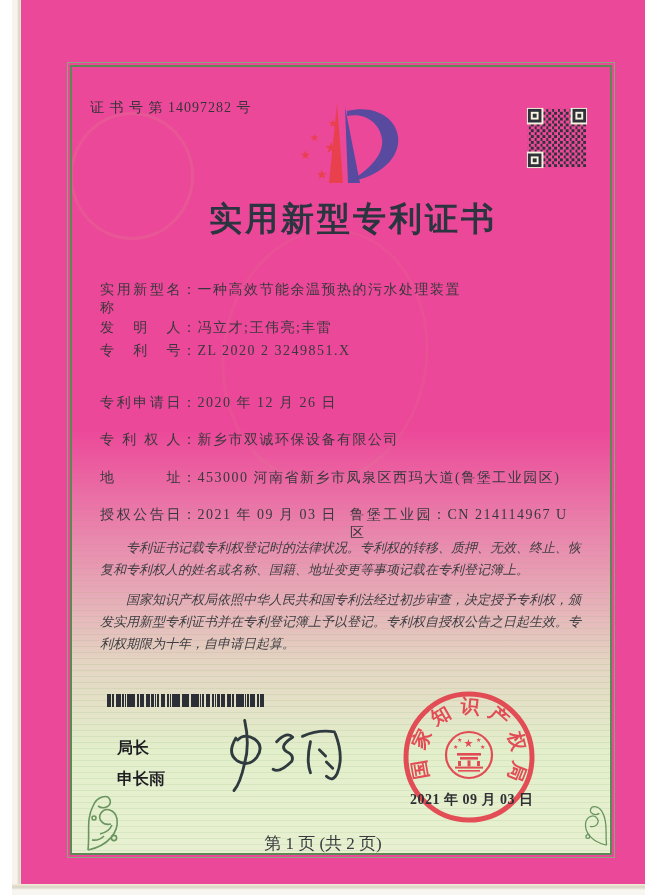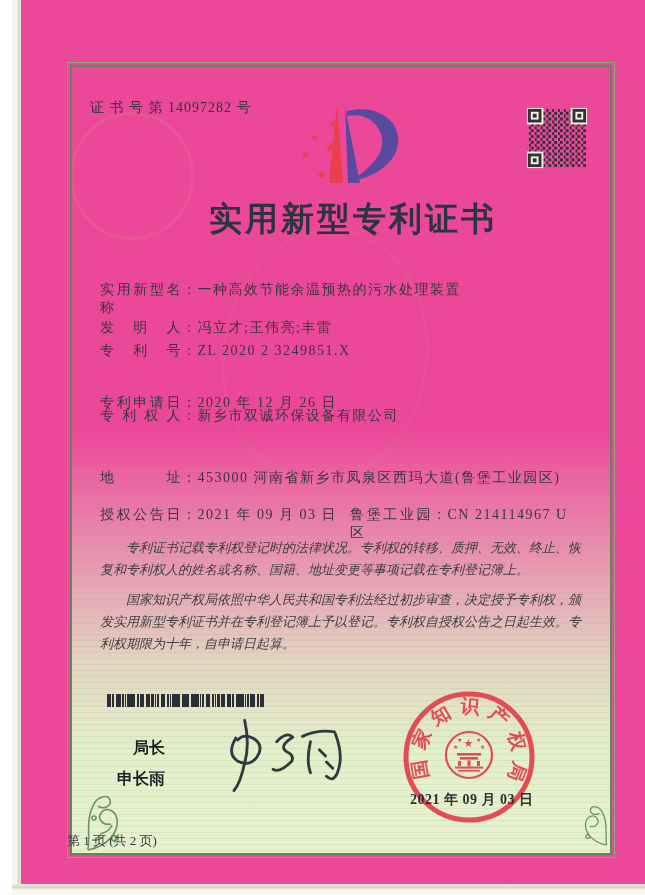--- a/index.html
+++ b/index.html
@@ -40,26 +40,26 @@
   .paras{position:absolute;left:88px;top:537px;width:490px;font-size:13px;line-height:22px;
     color:#3d3d41;font-style:italic;z-index:2;}
   .paras p{margin:0 0 8px 0;text-indent:2em;}
   .barcode{position:absolute;left:95px;top:694px;width:158px;height:13px;z-index:3;
     background-image:
       repeating-linear-gradient(90deg,#2c2f36 0 2px,transparent 2px 5px),
       repeating-linear-gradient(90deg,#2c2f36 0 1px,transparent 1px 3px),
       repeating-linear-gradient(90deg,#2c2f36 0 3px,transparent 3px 11px);}
   .signer{position:absolute;left:105px;top:738px;z-index:3;
     font-family:"Liberation Sans","DejaVu Sans",sans-serif;font-weight:600;font-size:16px;color:#1f1f23;}
-  .signer div{margin-bottom:10px;text-align:right;}
+  .signer div{margin-bottom:10px;}
   .signature{position:absolute;left:195px;top:715px;width:150px;height:80px;z-index:3;}
   .seal{position:absolute;left:382px;top:682px;width:150px;height:150px;z-index:4;opacity:.93;}
   .seal-date{position:absolute;left:398px;top:791px;font-size:14px;font-weight:600;color:#2e2e33;
     letter-spacing:.5px;z-index:5;}
-  .page-foot{position:absolute;left:55px;width:512px;top:832px;font-size:13px;
+  .page-foot{position:absolute;left:55px;width:512px;top:832px;text-align:center;font-size:17px;
     color:#3a3a3e;z-index:2;}
   .back-note{position:absolute;left:55px;width:548px;top:867px;text-align:center;font-size:13px;
     font-style:italic;color:#3a3a3e;z-index:10;}
   .flourish-bl{position:absolute;left:57px;top:768px;z-index:2;}
   .flourish-br{position:absolute;left:566px;top:786px;z-index:2;transform:scaleX(-1);}
 </style>
 </head>
 <body>
 
 <div class="scan">
@@ -122,21 +122,21 @@
   </div>
   <div class="frow" style="top:319px">
     <span class="flabel">发明人</span><span>：</span><span>冯立才;王伟亮;丰雷</span>
   </div>
   <div class="frow" style="top:342px">
     <span class="flabel">专利号</span><span>：</span><span>ZL 2020 2 3249851.X</span>
   </div>
   <div class="frow" style="top:394px">
     <span class="flabel">专利申请日</span><span>：</span><span>2020 年 12 月 26 日</span>
   </div>
-  <div class="frow" style="top:407px">
+  <div class="frow" style="top:431px">
     <span class="flabel">专利权人</span><span>：</span><span>新乡市双诚环保设备有限公司</span>
   </div>
   <div class="frow" style="top:469px">
     <span class="flabel">地址</span><span>：</span><span>453000 河南省新乡市凤泉区西玛大道(鲁堡工业园区)</span>
   </div>
   <div class="frow" style="top:506px">
     <span class="flabel">授权公告日</span><span>：</span><span>2021 年 09 月 03 日</span>
     <span class="pair2">
       <span class="flabel">鲁堡工业园区</span><span>：</span><span>CN 214114967 U</span>
     </span>

